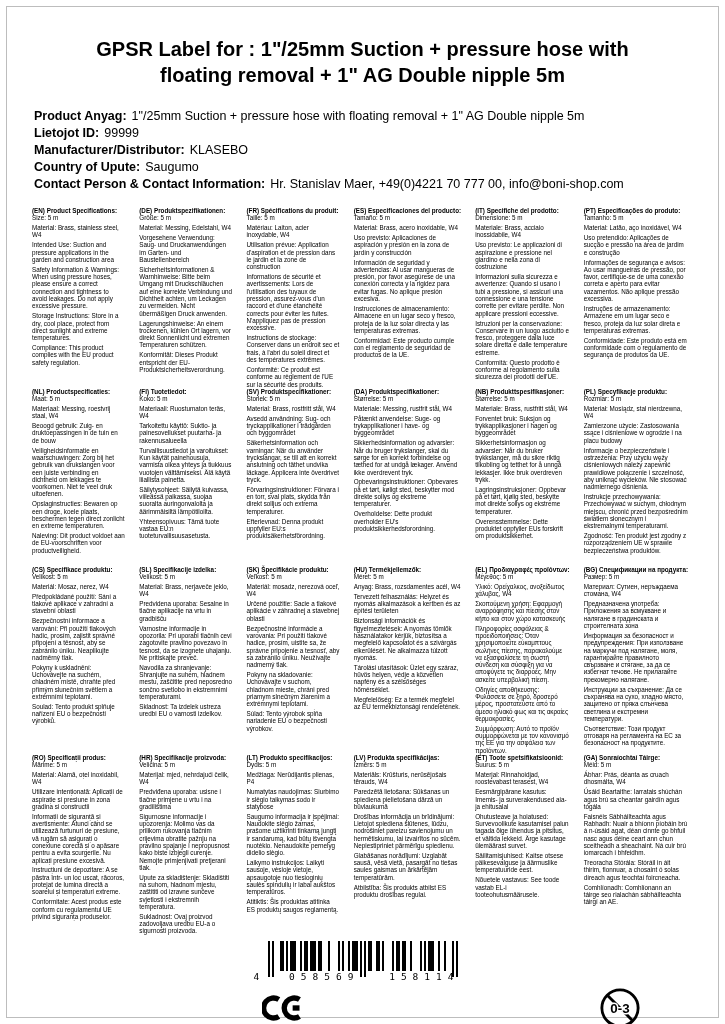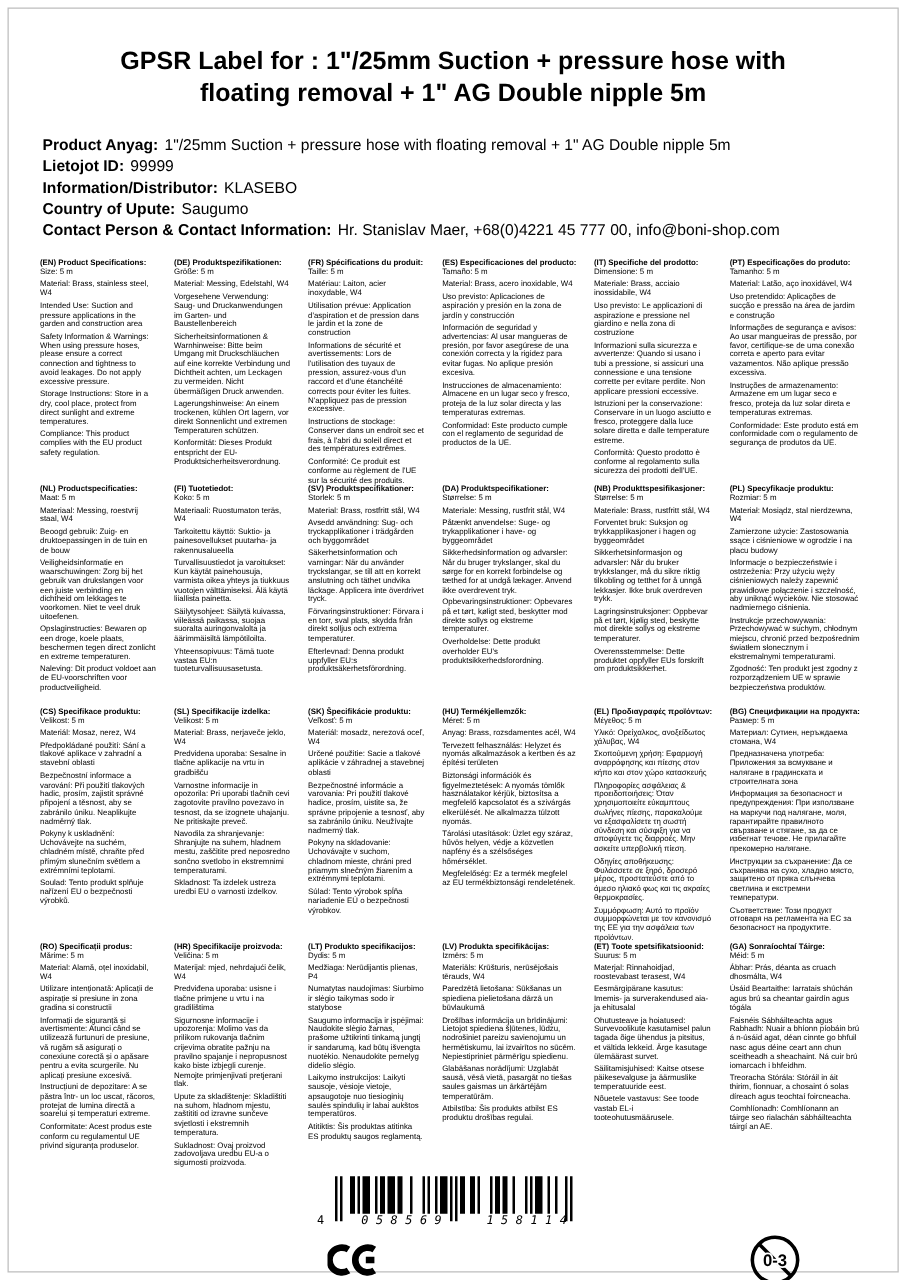--- a/index.html
+++ b/index.html
@@ -16,38 +16,38 @@
   .lang-block{font-size:6.3px;line-height:7.3px;padding-right:5px;overflow:visible;}
   .lang-header{font-weight:bold;white-space:nowrap;}
   .lang-block p{margin:2.6px 0 0 0;}
   .lang-block p:first-of-type{margin-top:0;}
   .footer{position:relative;height:100px;margin-top:6px;}
   .barcode{position:absolute;left:50%;transform:translateX(-50%);top:0;width:190px;}
   .bars{position:relative;width:190px;height:36px;}
   .bars div{position:absolute;top:0;background:#000;}
   .digits{display:flex;justify-content:space-between;width:206px;margin-left:-14px;
           margin-top:-6px;font-size:9.5px;font-family:"DejaVu Sans Mono",monospace;}
-  .digits .grp{letter-spacing:6px;font-style:italic;}
+  .digits .grp{letter-spacing:6px;}
   .ce{position:absolute;left:232px;top:54px;}
   .age{position:absolute;right:54px;top:46px;}
 </style>
 </head>
 <body>
 
 <div class="page">
   <div class="frame"></div>
 
   <h1 class="title">GPSR Label for : 1"/25mm Suction + pressure hose with floating removal + 1" AG Double nipple 5m</h1>
 
   <div class="pinfo" id="product-info">
       <div class="row"><span class="lbl">Product Anyag:</span><span>1"/25mm Suction + pressure hose with floating removal + 1" AG Double nipple 5m</span></div>
       <div class="row"><span class="lbl">Lietojot ID:</span><span>99999</span></div>
-      <div class="row"><span class="lbl">Information/Distributor:</span><span>KLASEBO</span></div>
+      <div class="row"><span class="lbl">Manufacturer/Distributor:</span><span>KLASEBO</span></div>
       <div class="row"><span class="lbl">Country of Upute:</span><span>Saugumo</span></div>
-      <div class="row"><span class="lbl">Contact Person &amp; Contact Information:</span><span>Hr. Stanislav Maer, +68(0)4221 45 777 00, info@boni-shop.com</span></div>
+      <div class="row"><span class="lbl">Contact Person &amp; Contact Information:</span><span>Hr. Stanislav Maer, +49(0)4221 70 777 00, info@boni-shop.com</span></div>
     </div>
 
   <div class="grid" id="lang-grid">
       <div class="lang-block">
         <div class="lang-header">(EN) Product Specifications:</div>
         <p>Size: 5 m</p>
         <p>Material: Brass, stainless steel, W4</p>
         <p>Intended Use: Suction and pressure applications in the garden and construction area</p>
         <p>Safety Information &amp; Warnings: When using pressure hoses, please ensure a correct connection and tightness to avoid leakages. Do not apply excessive pressure.</p>
         <p>Storage Instructions: Store in a dry, cool place, protect from direct sunlight and extreme temperatures.</p>

